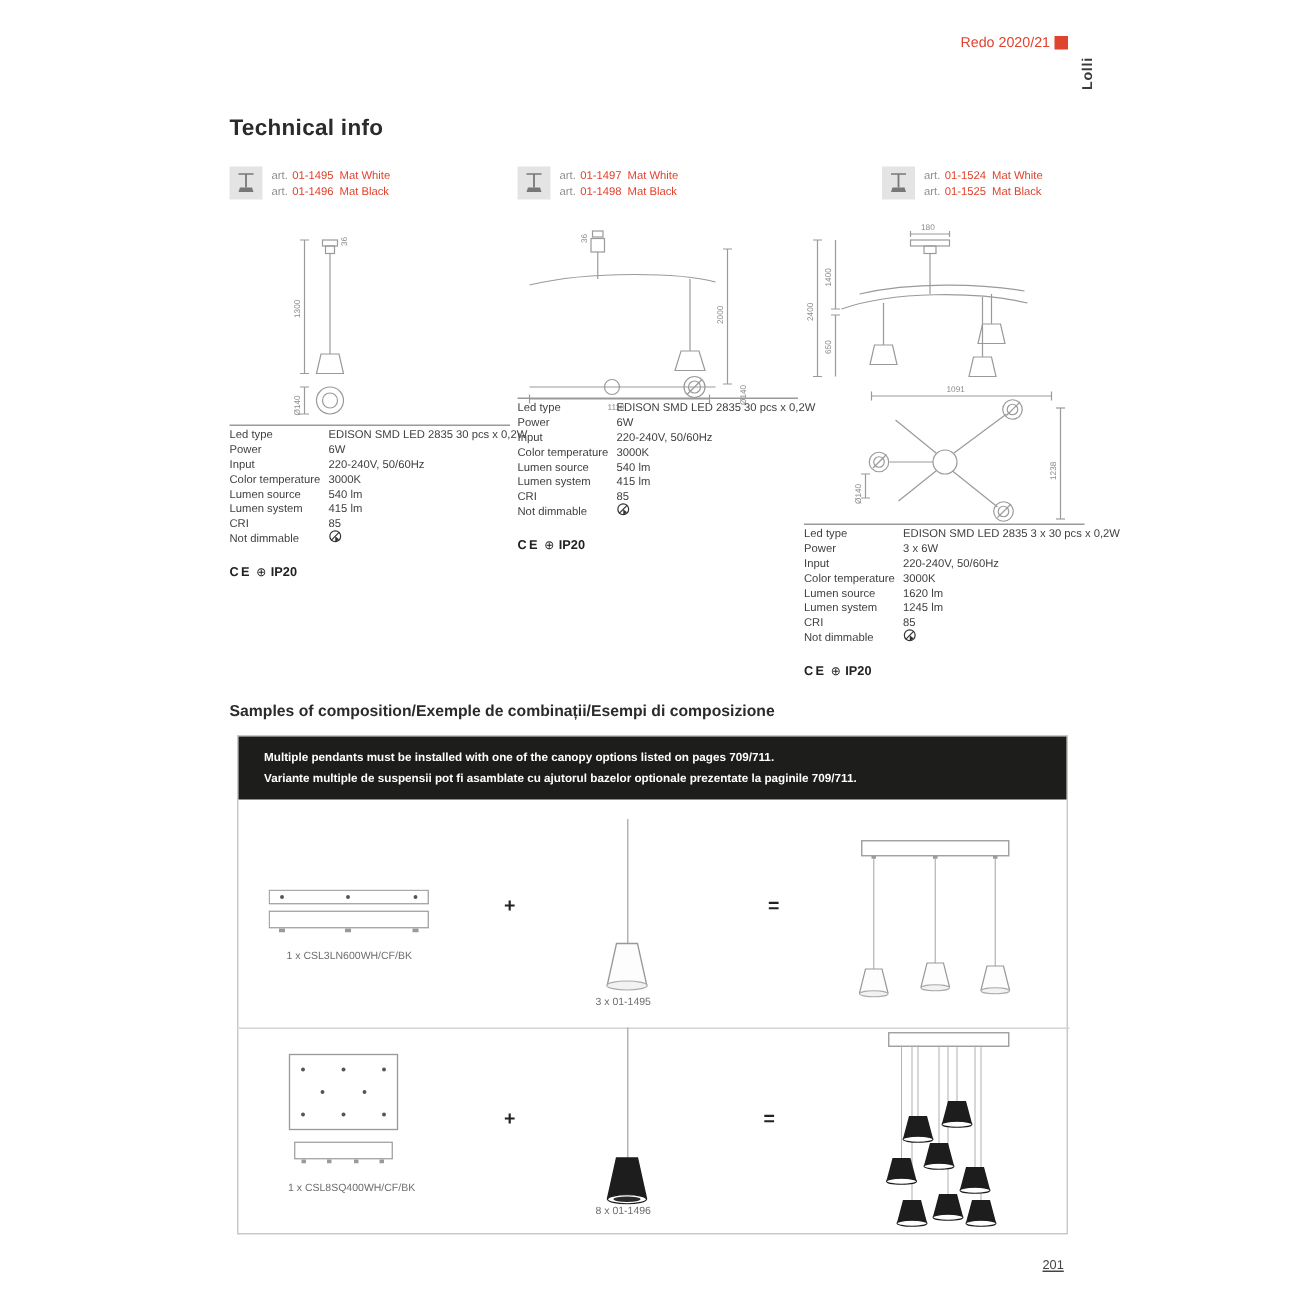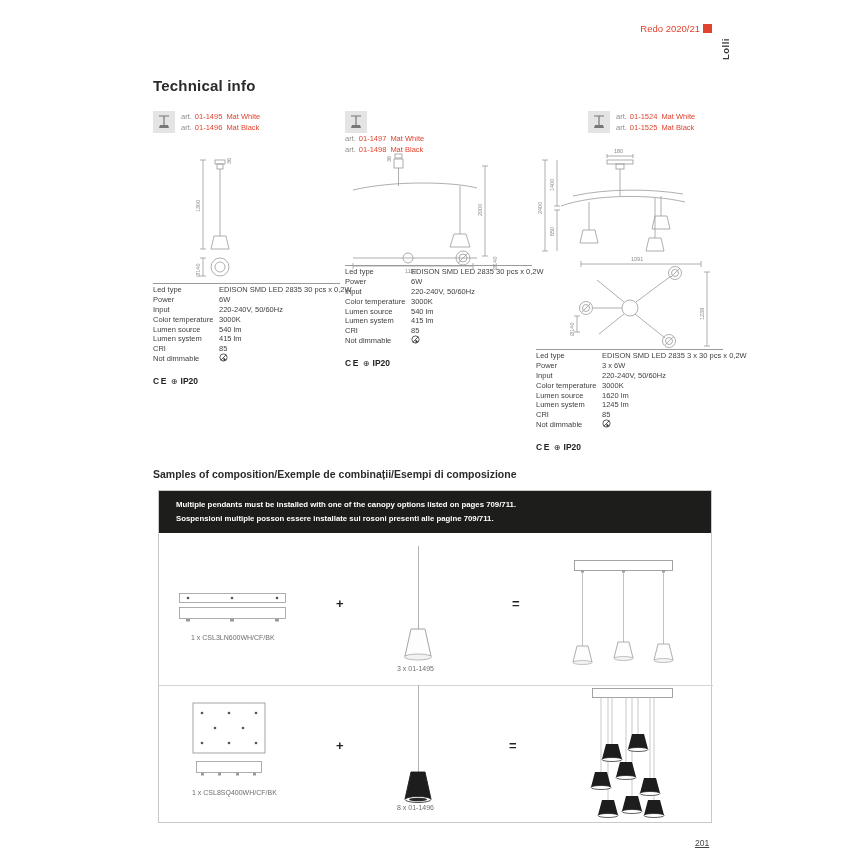--- a/index.html
+++ b/index.html
@@ -148,21 +148,21 @@
           </svg>
       </span>
     </div>
     <div class="ce-line">
       <span class="ce-mark">CE</span>
       <span class="cert-symbol">⊕</span>
       <span>IP20</span>
     </div>
   </div>
 
-  <div class="abs art-block" style="left:345px;top:111px;flex-direction:column;">
+  <div class="abs art-block" style="left:345px;top:111px;">
     <span class="art-icon">
       <svg width="22" height="22">
           <line x1="6" y1="5" x2="16" y2="5" stroke="#777" stroke-width="1"></line>
           <line x1="11" y1="5" x2="11" y2="14" stroke="#777" stroke-width="1.2"></line>
           <path d="M7,14 h8 l1,3 h-10 z" fill="#777"></path>
         </svg>
     </span>
     <div>
 
         <div class="art-line">
@@ -386,22 +386,22 @@
   </div>
 
   <div class="abs samples-heading" style="left:153px;top:468px;">Samples of composition/Exemple de combinații/Esempi di composizione</div>
 
   <div class="abs samples-box" style="left:158px;top:490px;width:554px;height:333px;">
     <div class="samples-banner">
       <div>
 
           <div class="notice-line">Multiple pendants must be installed with one of the canopy options listed on pages 709/711.</div>
 
-
-          <div class="notice-line">Sospensioni multiple posson essere installate sui rosoni presenti alle pagine 709/711.</div>
+          <div class="notice-line">Variante multiple de suspensii pot fi asamblate cu ajutorul bazelor optionale prezentate la paginile 709/711.</div>
+
         </div>
     </div>
     <div class="abs row-divider" style="left:0;top:194px;width:554px;"></div>
   </div>
 
   <svg class="abs" style="left:179px;top:593px;" width="110" height="32">
     <rect x="0.5" y="0.5" width="106" height="9" fill="none" stroke="#9a9a9a" stroke-width=".8"></rect>
     <circle cx="9" cy="5" r="1.3" fill="#555"></circle>
       <circle cx="53" cy="5" r="1.3" fill="#555"></circle>
       <circle cx="98" cy="5" r="1.3" fill="#555"></circle>

